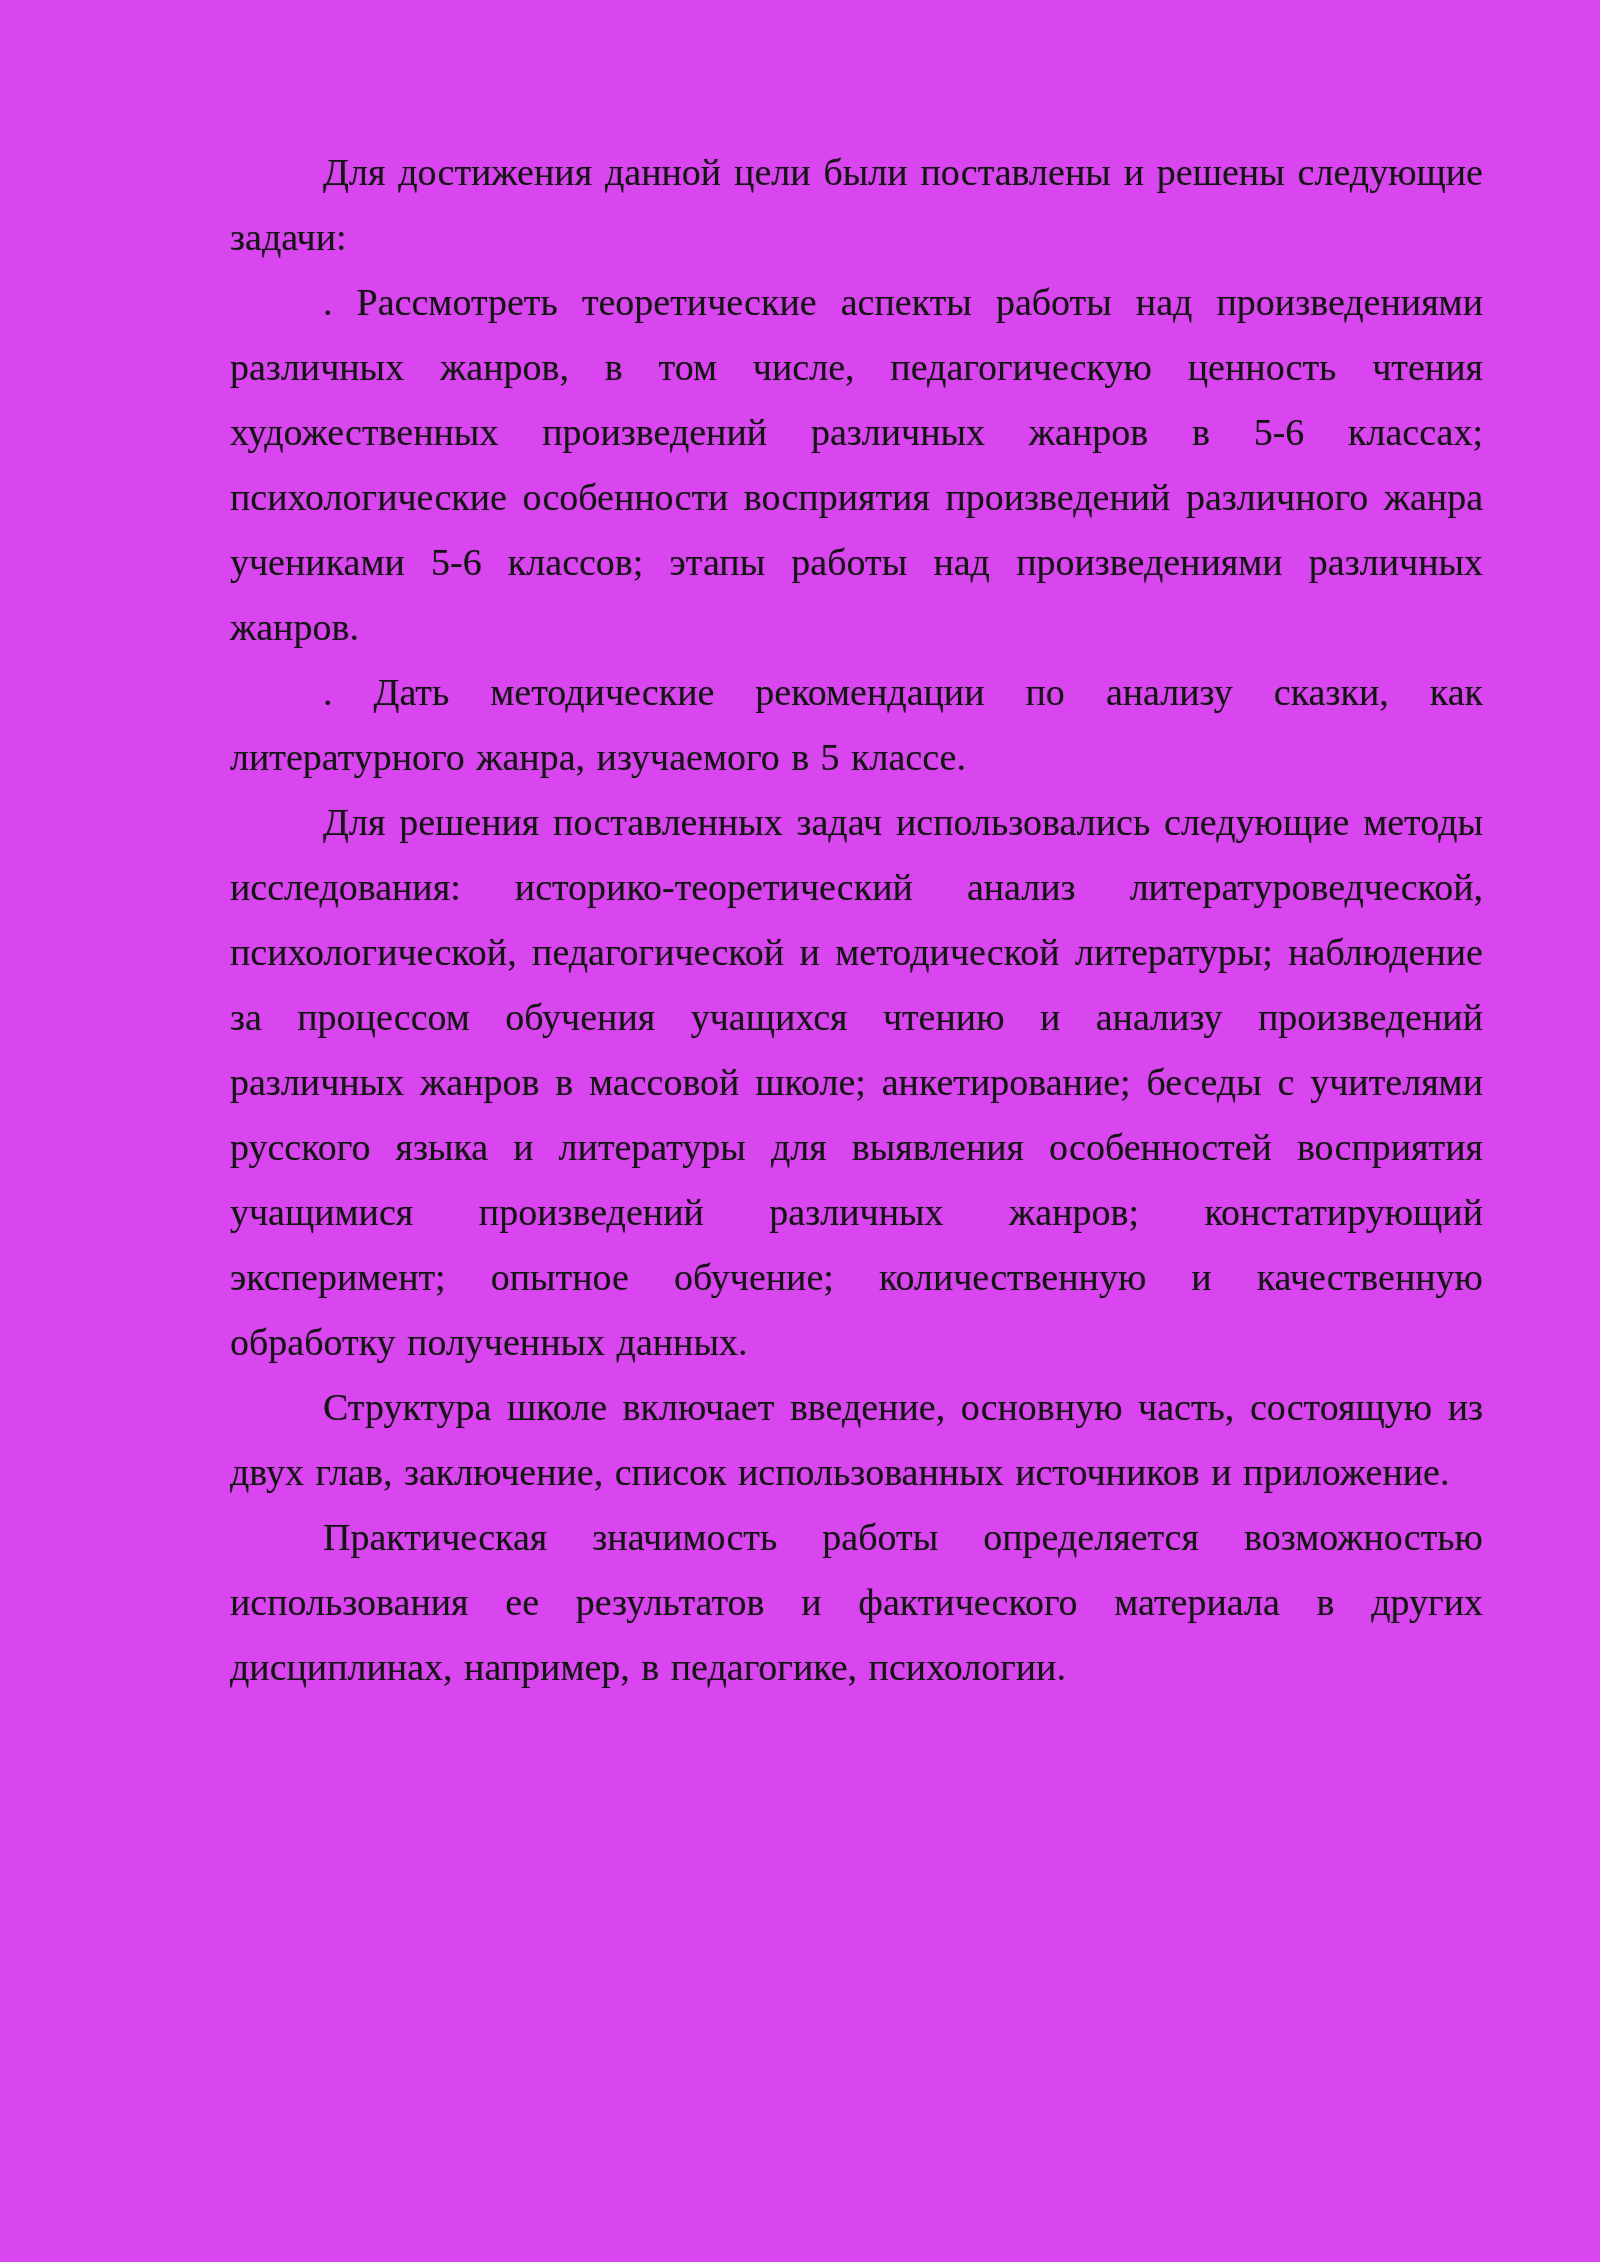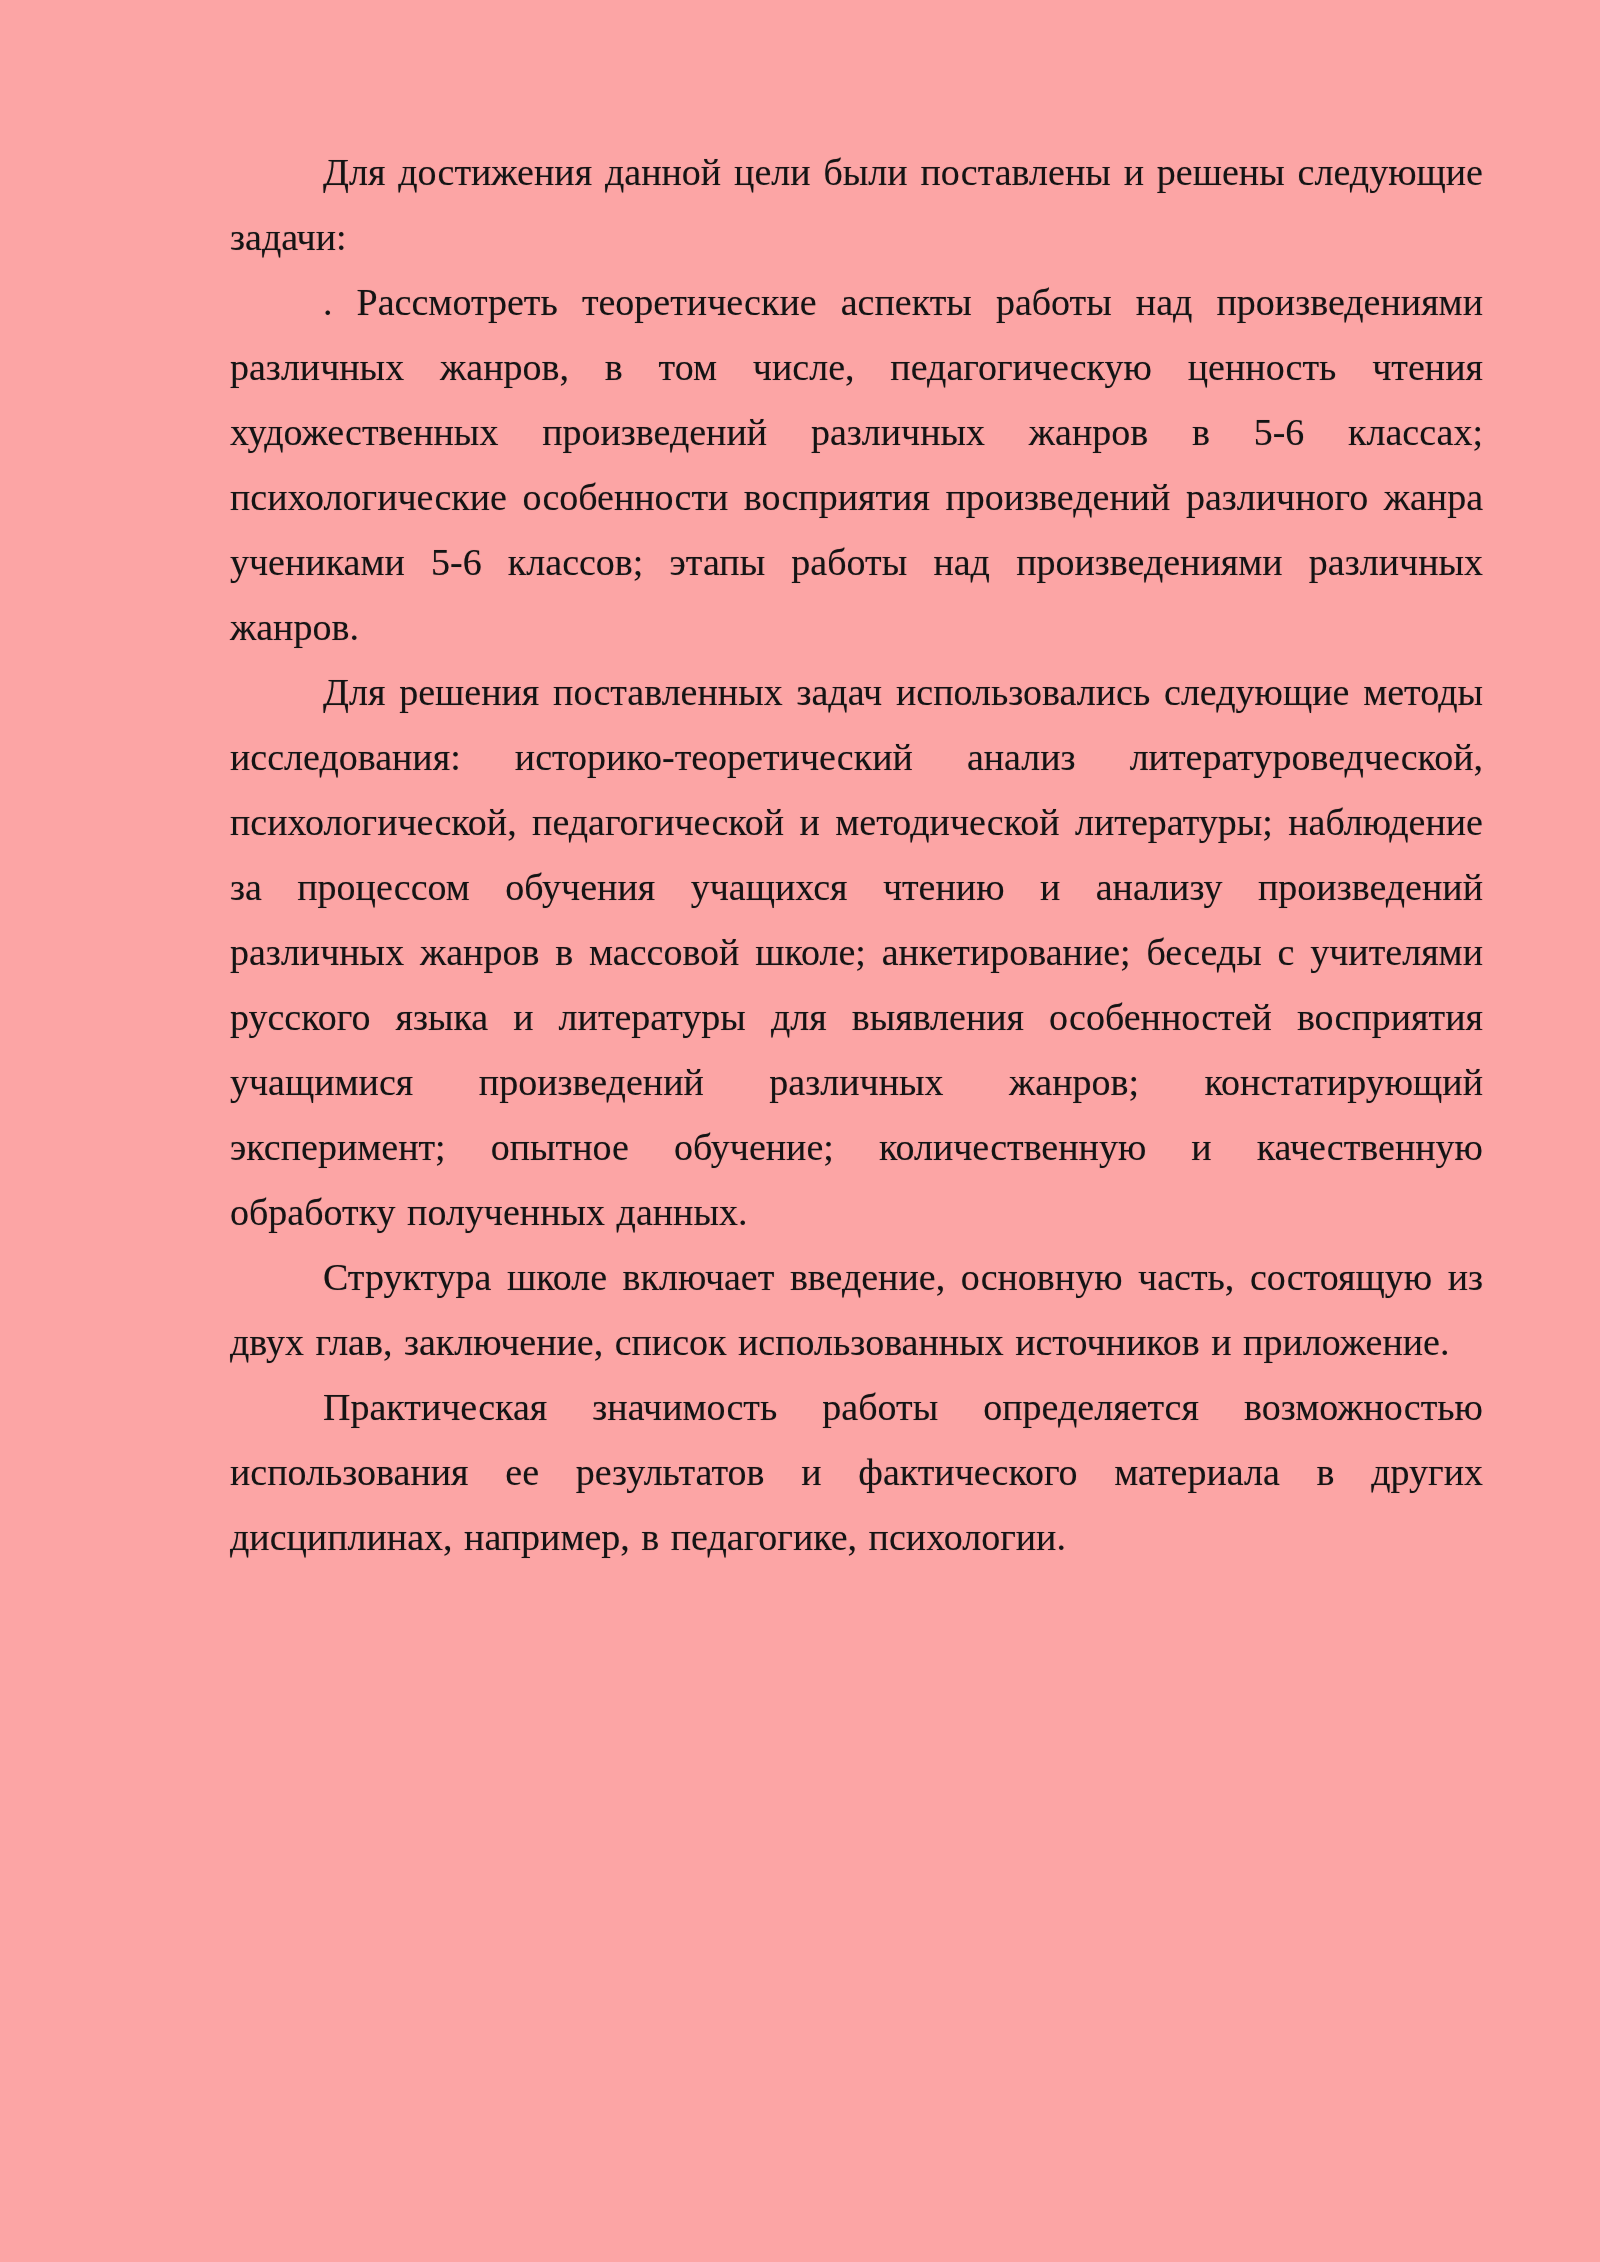--- a/index.html
+++ b/index.html
@@ -12,21 +12,21 @@
     height: 2262px;
     position: relative;
     font-family: "Liberation Serif", "DejaVu Serif", serif;
   }
   .page {
     position: absolute;
     left: 0;
     top: 0;
     width: 1600px;
     height: 2262px;
-    background: #fca5a5;
+    background: #d946ef;
     overflow: hidden;
   }
   .text-block {
     position: absolute;
     left: 230px;
     top: 140px;
     width: 1253px;
     color: #141414;
     font-size: 38px;
     line-height: 65px;
@@ -42,17 +42,18 @@
     text-indent: 93px;
   }
 </style>
 </head>
 <body>
 
 <div class="page">
   <div class="text-block">
     <p>Для достижения данной цели были поставлены и решены следующие задачи:</p>
     <p>. Рассмотреть теоретические аспекты работы над произведениями различных жанров, в том числе, педагогическую ценность чтения художественных произведений различных жанров в 5-6 классах; психологические особенности восприятия произведений различного жанра учениками 5-6 классов; этапы работы над произведениями различных жанров.</p>
+    <p>. Дать методические рекомендации по анализу сказки, как литературного жанра, изучаемого в 5 классе.</p>
     <p>Для решения поставленных задач использовались следующие методы исследования: историко-теоретический анализ литературоведческой, психологической, педагогической и методической литературы; наблюдение за процессом обучения учащихся чтению и анализу произведений различных жанров в массовой школе; анкетирование; беседы с учителями русского языка и литературы для выявления особенностей восприятия учащимися произведений различных жанров; констатирующий эксперимент; опытное обучение; количественную и качественную обработку полученных данных.</p>
     <p>Структура школе включает введение, основную часть, состоящую из двух глав, заключение, список использованных источников и приложение.</p>
     <p>Практическая значимость работы определяется возможностью использования ее результатов и фактического материала в других дисциплинах, например, в педагогике, психологии.</p>
   </div>
 </div>
 
 </body></html>

